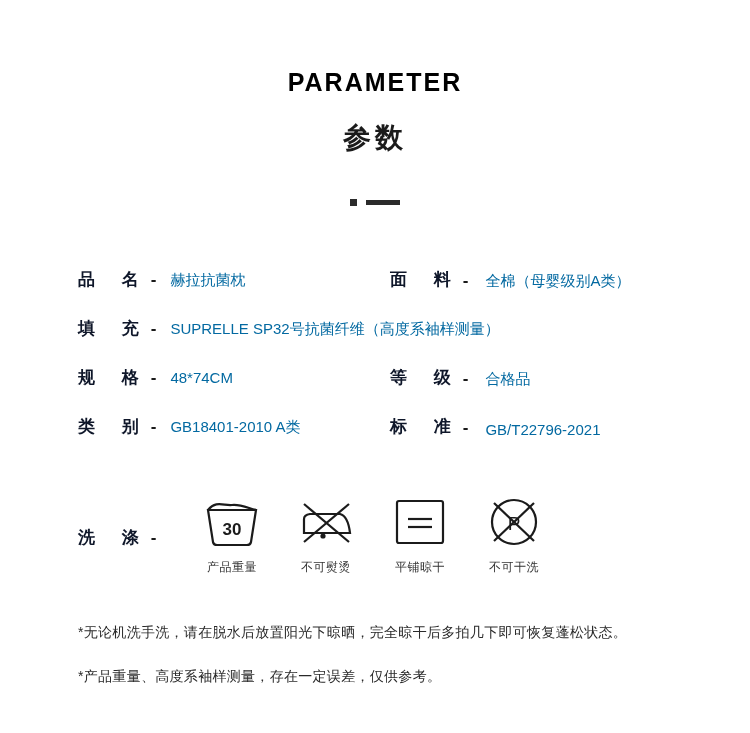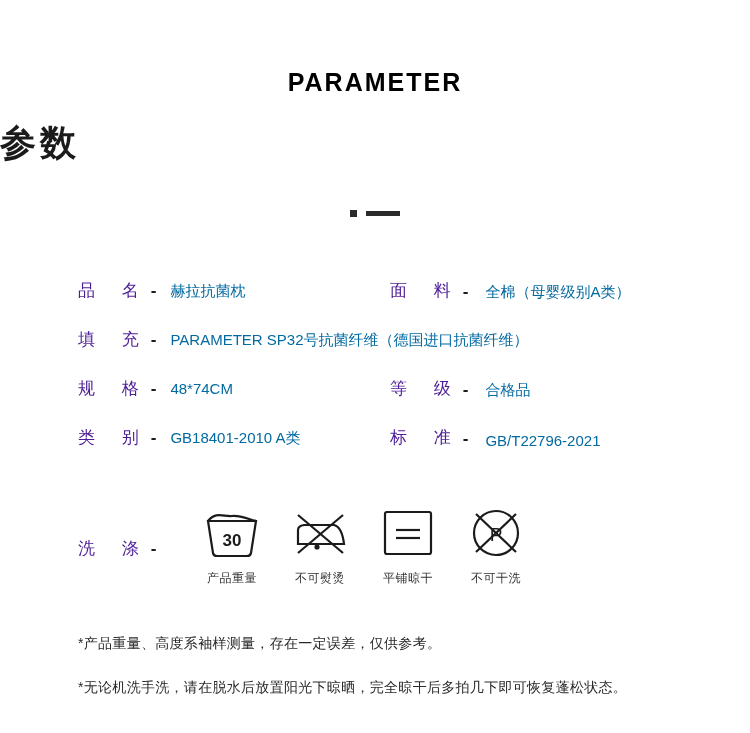--- a/index.html
+++ b/index.html
@@ -24,21 +24,22 @@
   
   .title-en {
     text-align: center;
     font-size: 25px;
     font-weight: bold;
     letter-spacing: 2px;
     color: #000000;
     margin-top: 68px;
   }
   .title-cn {
-    font-size: 36px;
+    text-align: center;
+    font-size: 28px;
     font-weight: bold;
     letter-spacing: 4px;
     color: #1b1b1b;
     margin-top: 22px;
   }
   .divider {
     display: flex;
     align-items: center;
     justify-content: center;
     gap: 9px;
@@ -62,22 +63,22 @@
   }
   .spec-row {
     display: flex;
     align-items: baseline;
     margin-bottom: 26px;
   }
   .spec-row:last-child { margin-bottom: 4px; }
 
   .label {
     font-size: 17px;
-    font-weight: normal;
-    color: #4c1d95;
+    font-weight: bold;
+    color: #0f172a;
     white-space: nowrap;
   }
   .label-4 { letter-spacing: 11px; }
   .dash {
     font-size: 17px;
     font-weight: bold;
     color: #1b1b1b;
     margin: 0 0 0 1px;
   }
   .value {
@@ -110,21 +111,21 @@
   }
   .wash-label {
     display: flex;
     align-items: baseline;
     padding-top: 34px;
     width: 118px;
     box-sizing: border-box;
   }
   .icons {
     display: flex;
-    gap: 20px;
+    gap: 26px;
     margin-left: 2px;
   }
   .icon-item {
     width: 68px;
     text-align: center;
   }
   .icon-box {
     width: 60px;
     height: 60px;
     margin: 0 auto;
@@ -173,21 +174,21 @@
       <div class="col-right">
         <span class="label label-4">面 料</span>
         <span class="dash">-</span>
         <span class="value">全棉（母婴级别A类）</span>
       </div>
     </div>
 
     <div class="spec-row">
       <span class="label label-4">填 充</span>
       <span class="dash">-</span>
-      <span class="value full-value">PARAMETER SP32号抗菌纤维（德国进口抗菌纤维）</span>
+      <span class="value full-value">SUPRELLE SP32号抗菌纤维（高度系袖样测量）</span>
     </div>
 
     <div class="spec-row">
       <div class="col-left">
         <span class="label label-4">规 格</span>
         <span class="dash">-</span>
         <span class="value">48*74CM</span>
       </div>
       <div class="col-right">
         <span class="label label-4">等 级</span>
@@ -263,17 +264,17 @@
             <line x1="50" y1="11" x2="10" y2="49" stroke="#1b1b1b" stroke-width="2.2"></line>
           </svg>
         </div>
         <div class="icon-caption">不可干洗</div>
       </div>
 
     </div>
   </div>
 
   <div class="notes">
+    <div class="note">*无论机洗手洗，请在脱水后放置阳光下晾晒，完全晾干后多拍几下即可恢复蓬松状态。</div>
     <div class="note">*产品重量、高度系袖样测量，存在一定误差，仅供参考。</div>
-    <div class="note">*无论机洗手洗，请在脱水后放置阳光下晾晒，完全晾干后多拍几下即可恢复蓬松状态。</div>
   </div>
 
 </div>
 
 </body></html>

